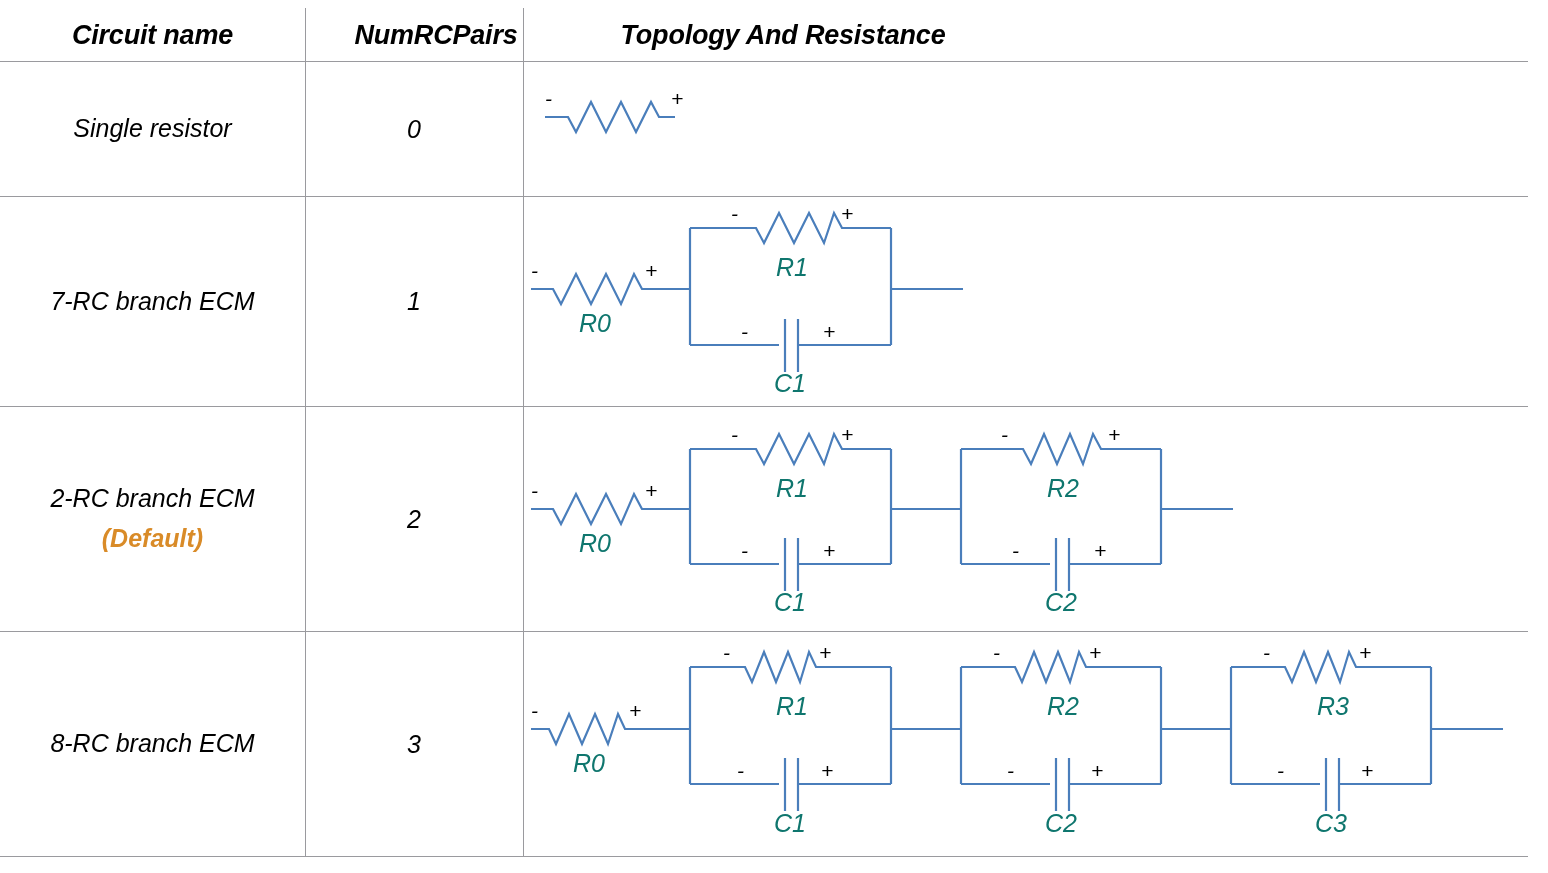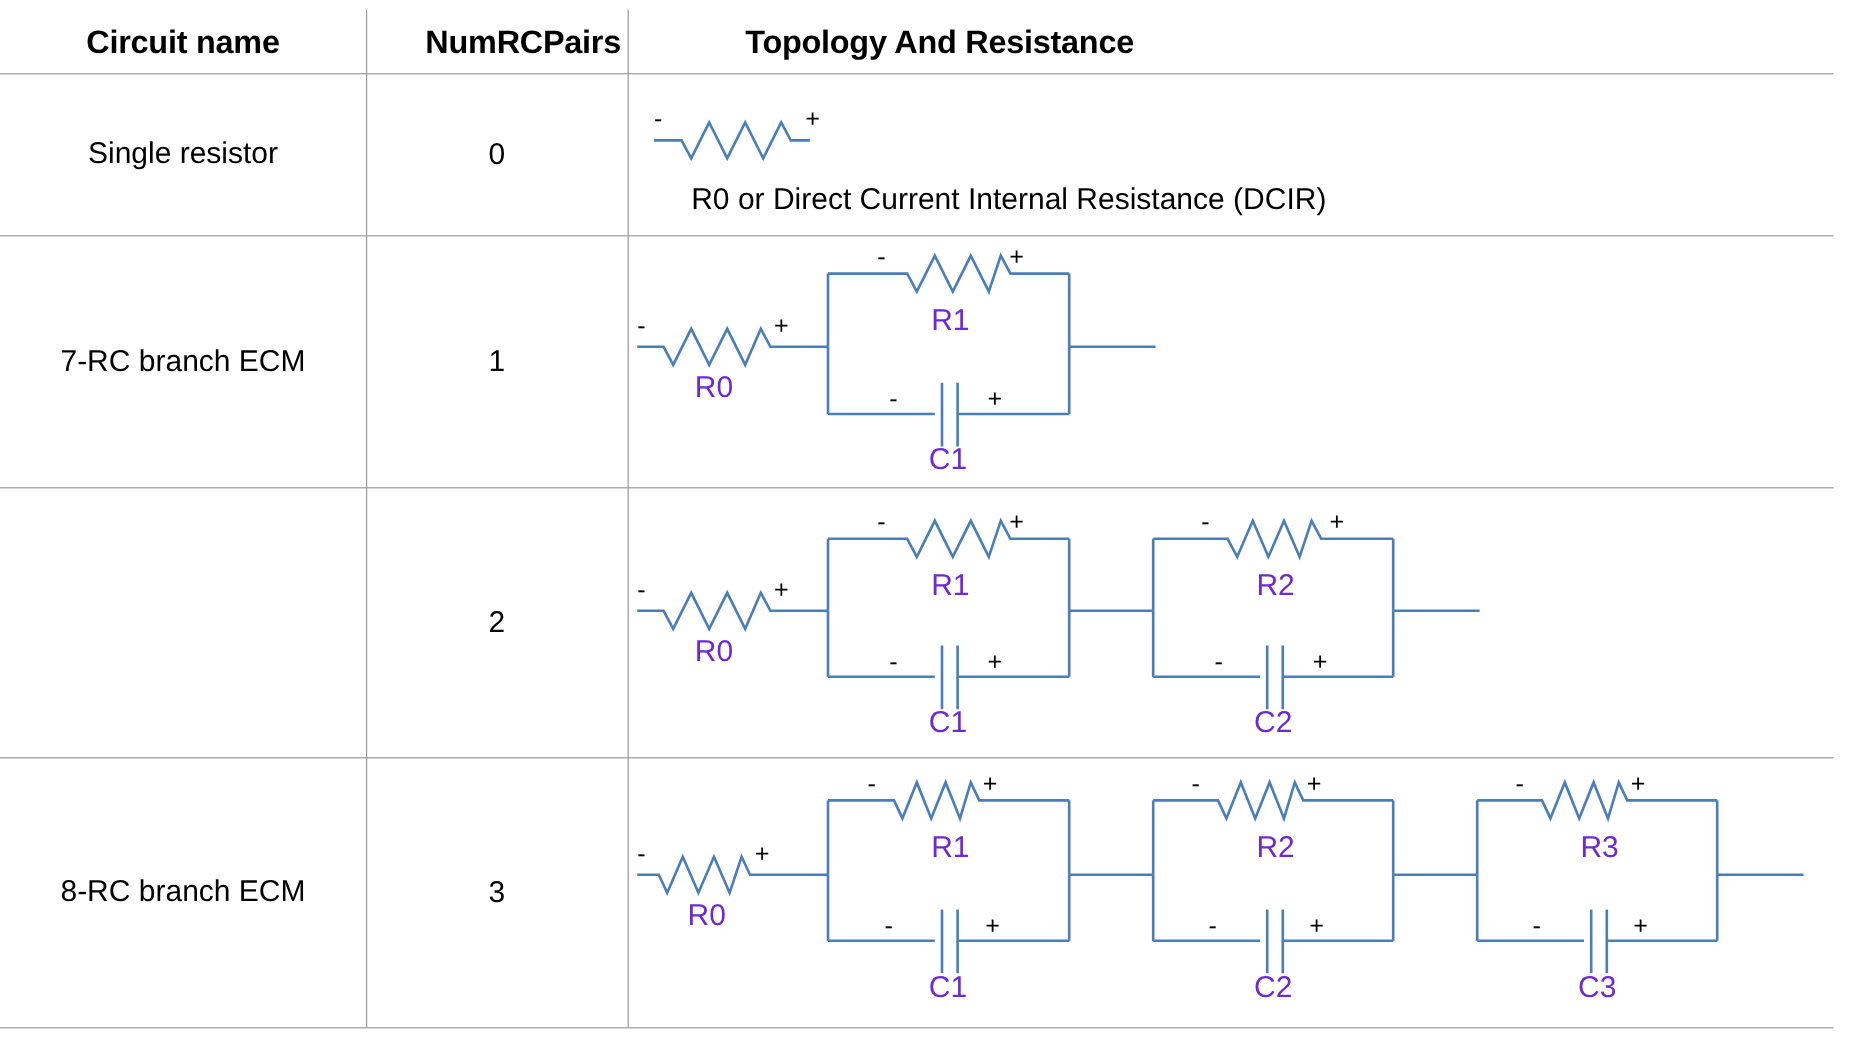--- a/index.html
+++ b/index.html
@@ -12,20 +12,21 @@
     height: 873px;
     font-family: "Liberation Sans", sans-serif;
     color: #000000;
     overflow: hidden;
   }
 
   #sheet {
     position: relative;
     width: 1548px;
     height: 873px;
+    font-style: italic;
   }
 
   
   .hrule {
     position: absolute;
     left: 0;
     width: 1528px;
     height: 1px;
     background: #9a9a9e;
   }
@@ -67,21 +68,21 @@
   
   .circuit {
     position: absolute;
     left: 0;
     top: 0;
     overflow: visible;
   }
   .clabel {
     position: absolute;
     font-size: 25px;
-    color: #6d28d9;
+    color: #0f766e;
     white-space: nowrap;
   }
   .dcir-text {
     position: absolute;
     font-size: 25px;
     white-space: nowrap;
   }
 </style>
 </head>
 <body>
@@ -106,21 +107,20 @@
 
   <div class="circuit" style="left:523px; top:62px; width:1005px; height:134px;">
     <svg width="1005" height="134" viewBox="0 0 1005 134">
       <g fill="none" stroke="#4a7ebb" stroke-width="2.2" stroke-linejoin="miter" stroke-linecap="butt">
 
         <path d="M 22 55 L 45 55 L 53 70 L 68 40 L 83 70 L 98 40 L 113 70 L 128 40 L 136 55 L 152 55"></path>
       </g>
       <text x="22" y="44" font-family="Liberation Sans, sans-serif" font-size="21" fill="#000">-</text>
       <text x="148" y="44" font-family="Liberation Sans, sans-serif" font-size="21" fill="#000">+</text>
     </svg>
-    <div class="dcir-text" style="left:53px; top:90px;">R0 or   Direct Current Internal Resistance (DCIR)</div>
   </div>
 
   <div class="cell name-cell" style="left:0px; top:197px; width:305px; height:209px;">
     <span>7-RC branch ECM</span>
   </div>
   <div class="cell num-cell" style="left:305px; top:197px; width:218px; height:209px;">1</div>
 
   <div class="circuit" style="left:523px; top:197px; width:1005px; height:209px;">
     <svg width="1005" height="209" viewBox="0 0 1005 209">
       <g fill="none" stroke="#4a7ebb" stroke-width="2.2">
@@ -144,20 +144,24 @@
       <text x="208" y="24" font-size="21" font-family="Liberation Sans, sans-serif" fill="#000">-</text>
       <text x="318" y="24" font-size="21" font-family="Liberation Sans, sans-serif" fill="#000">+</text>
       <text x="218" y="142" font-size="21" font-family="Liberation Sans, sans-serif" fill="#000">-</text>
       <text x="300" y="142" font-size="21" font-family="Liberation Sans, sans-serif" fill="#000">+</text>
     </svg>
     <div class="clabel" style="left:56px; top:112px;">R0</div>
     <div class="clabel" style="left:253px; top:56px;">R1</div>
     <div class="clabel" style="left:251px; top:172px;">C1</div>
   </div>
 
+  <div class="cell name-cell" style="left:0px; top:407px; width:305px; height:224px;">
+    <span>2-RC branch ECM</span>
+    <span class="default-tag">(Default)</span>
+  </div>
   <div class="cell num-cell" style="left:305px; top:407px; width:218px; height:224px;">2</div>
 
   <div class="circuit" style="left:523px; top:407px; width:1005px; height:224px;">
     <svg width="1005" height="224" viewBox="0 0 1005 224">
       <g fill="none" stroke="#4a7ebb" stroke-width="2.2">
 
         <path d="M 8 102 L 30 102 L 38 117 L 53 87 L 68 117 L 83 87 L 98 117 L 111 87 L 119 102 L 167 102"></path>
 
         <path d="M 167 102 L 167 42"></path>
         <path d="M 167 42 L 233 42 L 241 57 L 256 27 L 271 57 L 286 27 L 301 57 L 311 27 L 319 42 L 368 42"></path>

